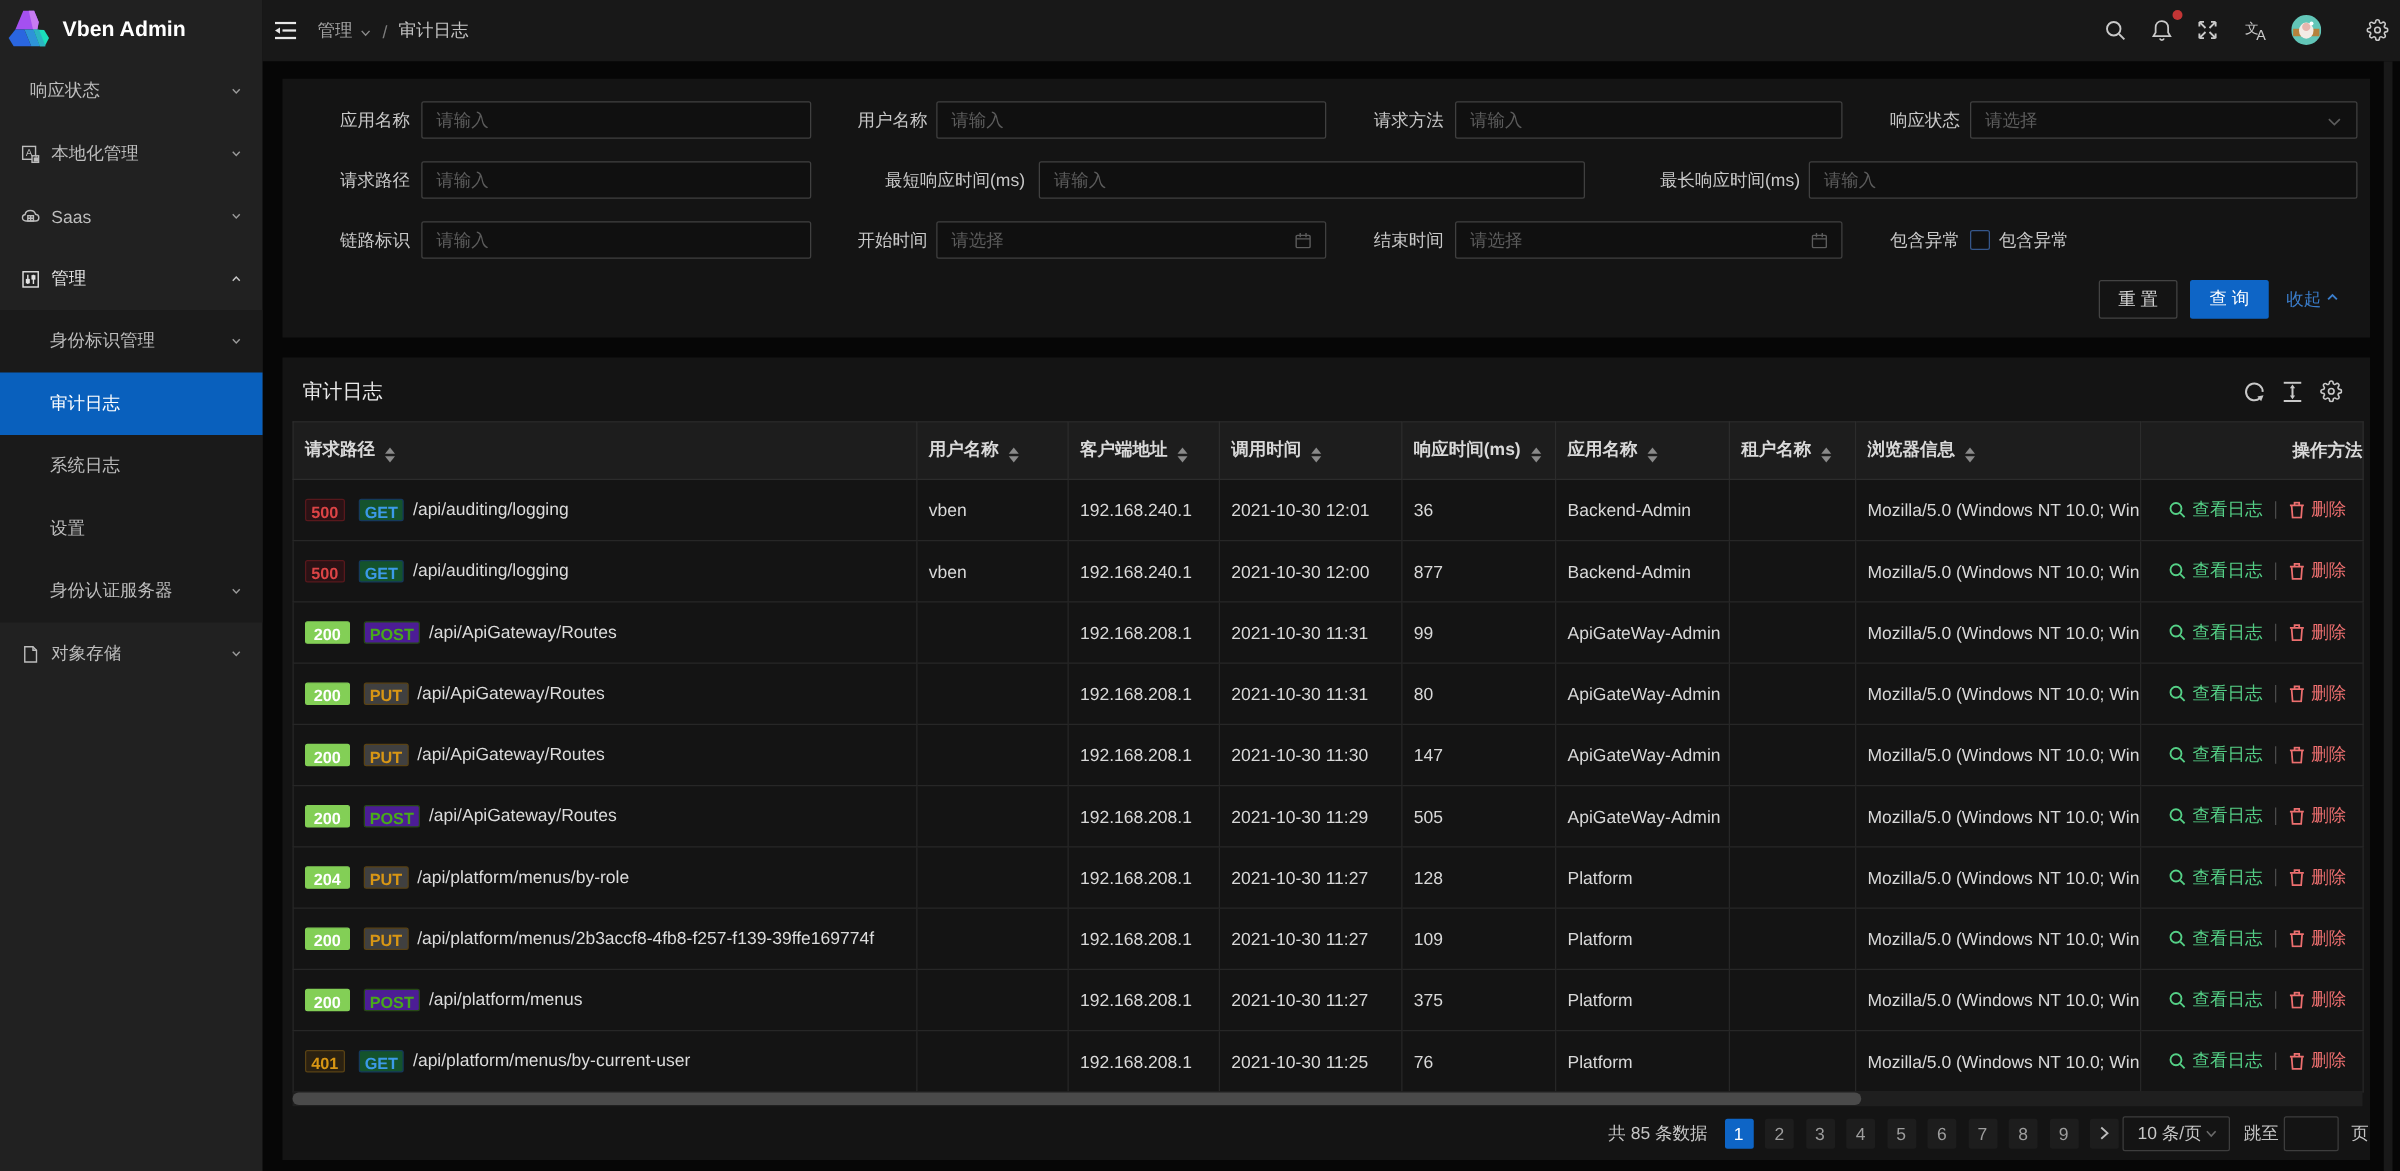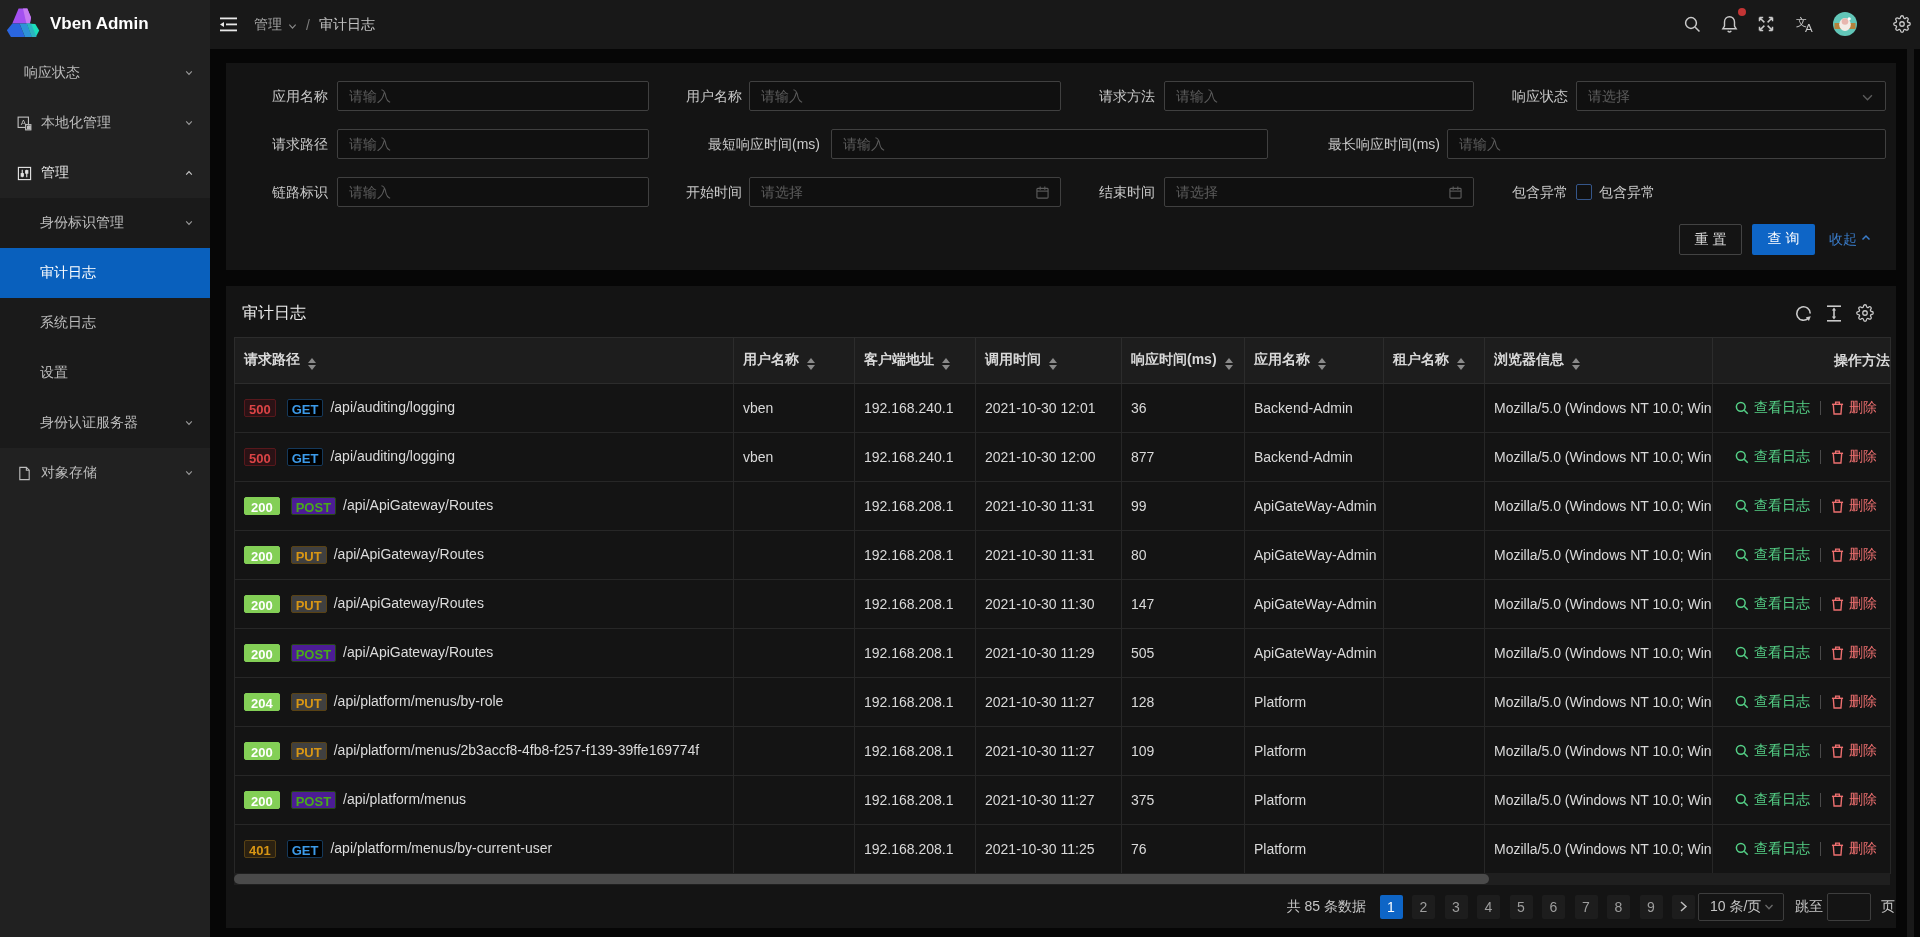--- a/index.html
+++ b/index.html
@@ -40,21 +40,21 @@
 #tbl th { background:#1d1d1d; height:46px; font-size:14px; color:#d9d9d9; font-weight:600; text-align:left; padding:0 0 0 9px; border:1px solid #2c2c2c; }
 #tbl td { height:49px; font-size:14px; color:#d9d9d9; padding:0 0 0 9px; border:1px solid #272727; overflow:hidden; white-space:nowrap; }
 .sortw { display:inline-flex; flex-direction:column; vertical-align:1px; margin-left:8px; }
 .sortw b { width:0; height:0; border-left:4px solid transparent; border-right:4px solid transparent; display:block; }
 .sortw .up { border-bottom:5px solid #8a8a8a; margin-bottom:2px; }
 .sortw .dn { border-top:5px solid #8a8a8a; }
 .tag { display:inline-block; height:18px; line-height:20px; padding:0 4px; border-radius:2px; font-size:13px; border:1px solid transparent; vertical-align:middle;font-weight:bold; }
 .tag.s500 { color:#dc4446; border-color:#58181c; background:#2a1215; }
 .tag.s200 { color:#fff; border-color:#83cf56; background:#83cf56; padding:0 6px; }
 .tag.s401 { color:#d89614; border-color:#594214; background:#2b2111; }
-.tag.mget { color:#3c9ae8; border-color:#15395b; background:#000000; margin-left:11px; }
+.tag.mget { color:#3c9ae8; border-color:#15395b; background:#14532d; margin-left:11px; }
 .tag.mpost { color:#49aa19; border-color:#274916; background:#4c1d95; margin-left:11px; }
 .tag.mput { color:#d89614; border-color:#594214; background:#404040; margin-left:11px; }
 .path { margin-left:7px; color:#dcdcdc; }
 .act { display:flex; align-items:center; justify-content:center; height:100%; }
 .alink { display:inline-flex; align-items:center; font-size:14px; }
 .alink.g { color:#55d187; }
 .alink.r { color:#ed6f6f; }
 .adiv { width:1px; height:14px; background:#4a4a4a; margin:0 10px; }
 
 
@@ -94,20 +94,36 @@
           <span class="ic">
             <svg viewBox="0 0 16 16" fill="none" stroke="#bdbdbd" stroke-width="1.2">
               <rect x="1.2" y="1.2" width="11" height="11"></rect>
               <text x="6.7" y="9.5" fill="#bdbdbd" stroke="none" font-size="8.5" text-anchor="middle" font-family="Liberation Sans">A</text>
               <rect x="9.2" y="9.2" width="5.6" height="5.6" fill="#212121"></rect>
               <rect x="10.6" y="10.6" width="4.2" height="3.6" fill="#bdbdbd" stroke="none"></rect>
               <line x1="12.7" y1="9.6" x2="12.7" y2="10.6"></line>
             </svg>
           </span>
           <span class="lbl">本地化管理</span>
+          <span class="car">
+            <svg viewBox="0 0 10 10" fill="none" stroke="#9a9a9a" stroke-width="1.4">
+              <path d="M1.5 3 L5 6.8 L8.5 3"></path>
+            </svg>
+          </span>
+        </div>
+    <div class="mi">
+          <span class="ic">
+            <svg viewBox="0 0 16 16" fill="none" stroke="#bdbdbd" stroke-width="1.2">
+              <path d="M4 11.5 C2.2 11.5 1 10.3 1 8.7 C1 7.3 2 6.2 3.3 6 C3.6 3.9 5.6 2.6 7.8 2.6 C9.8 2.6 11.6 3.8 12.2 5.8 C13.8 6 15 7.2 15 8.8 C15 10.3 13.8 11.5 12.2 11.5 Z"></path>
+              <rect x="5.6" y="7" width="4.8" height="4.5"></rect>
+              <line x1="8" y1="7" x2="8" y2="11.5"></line>
+              <line x1="5.6" y1="9.2" x2="10.4" y2="9.2"></line>
+            </svg>
+          </span>
+          <span class="lbl">Saas</span>
           <span class="car">
             <svg viewBox="0 0 10 10" fill="none" stroke="#9a9a9a" stroke-width="1.4">
               <path d="M1.5 3 L5 6.8 L8.5 3"></path>
             </svg>
           </span>
         </div>
     <div class="mi" style="color:#e3e3e3;">
           <span class="ic">
             <svg viewBox="0 0 16 16" fill="none" stroke="#e3e3e3" stroke-width="1.2">
               <rect x="1.5" y="1.5" width="13" height="13"></rect>

